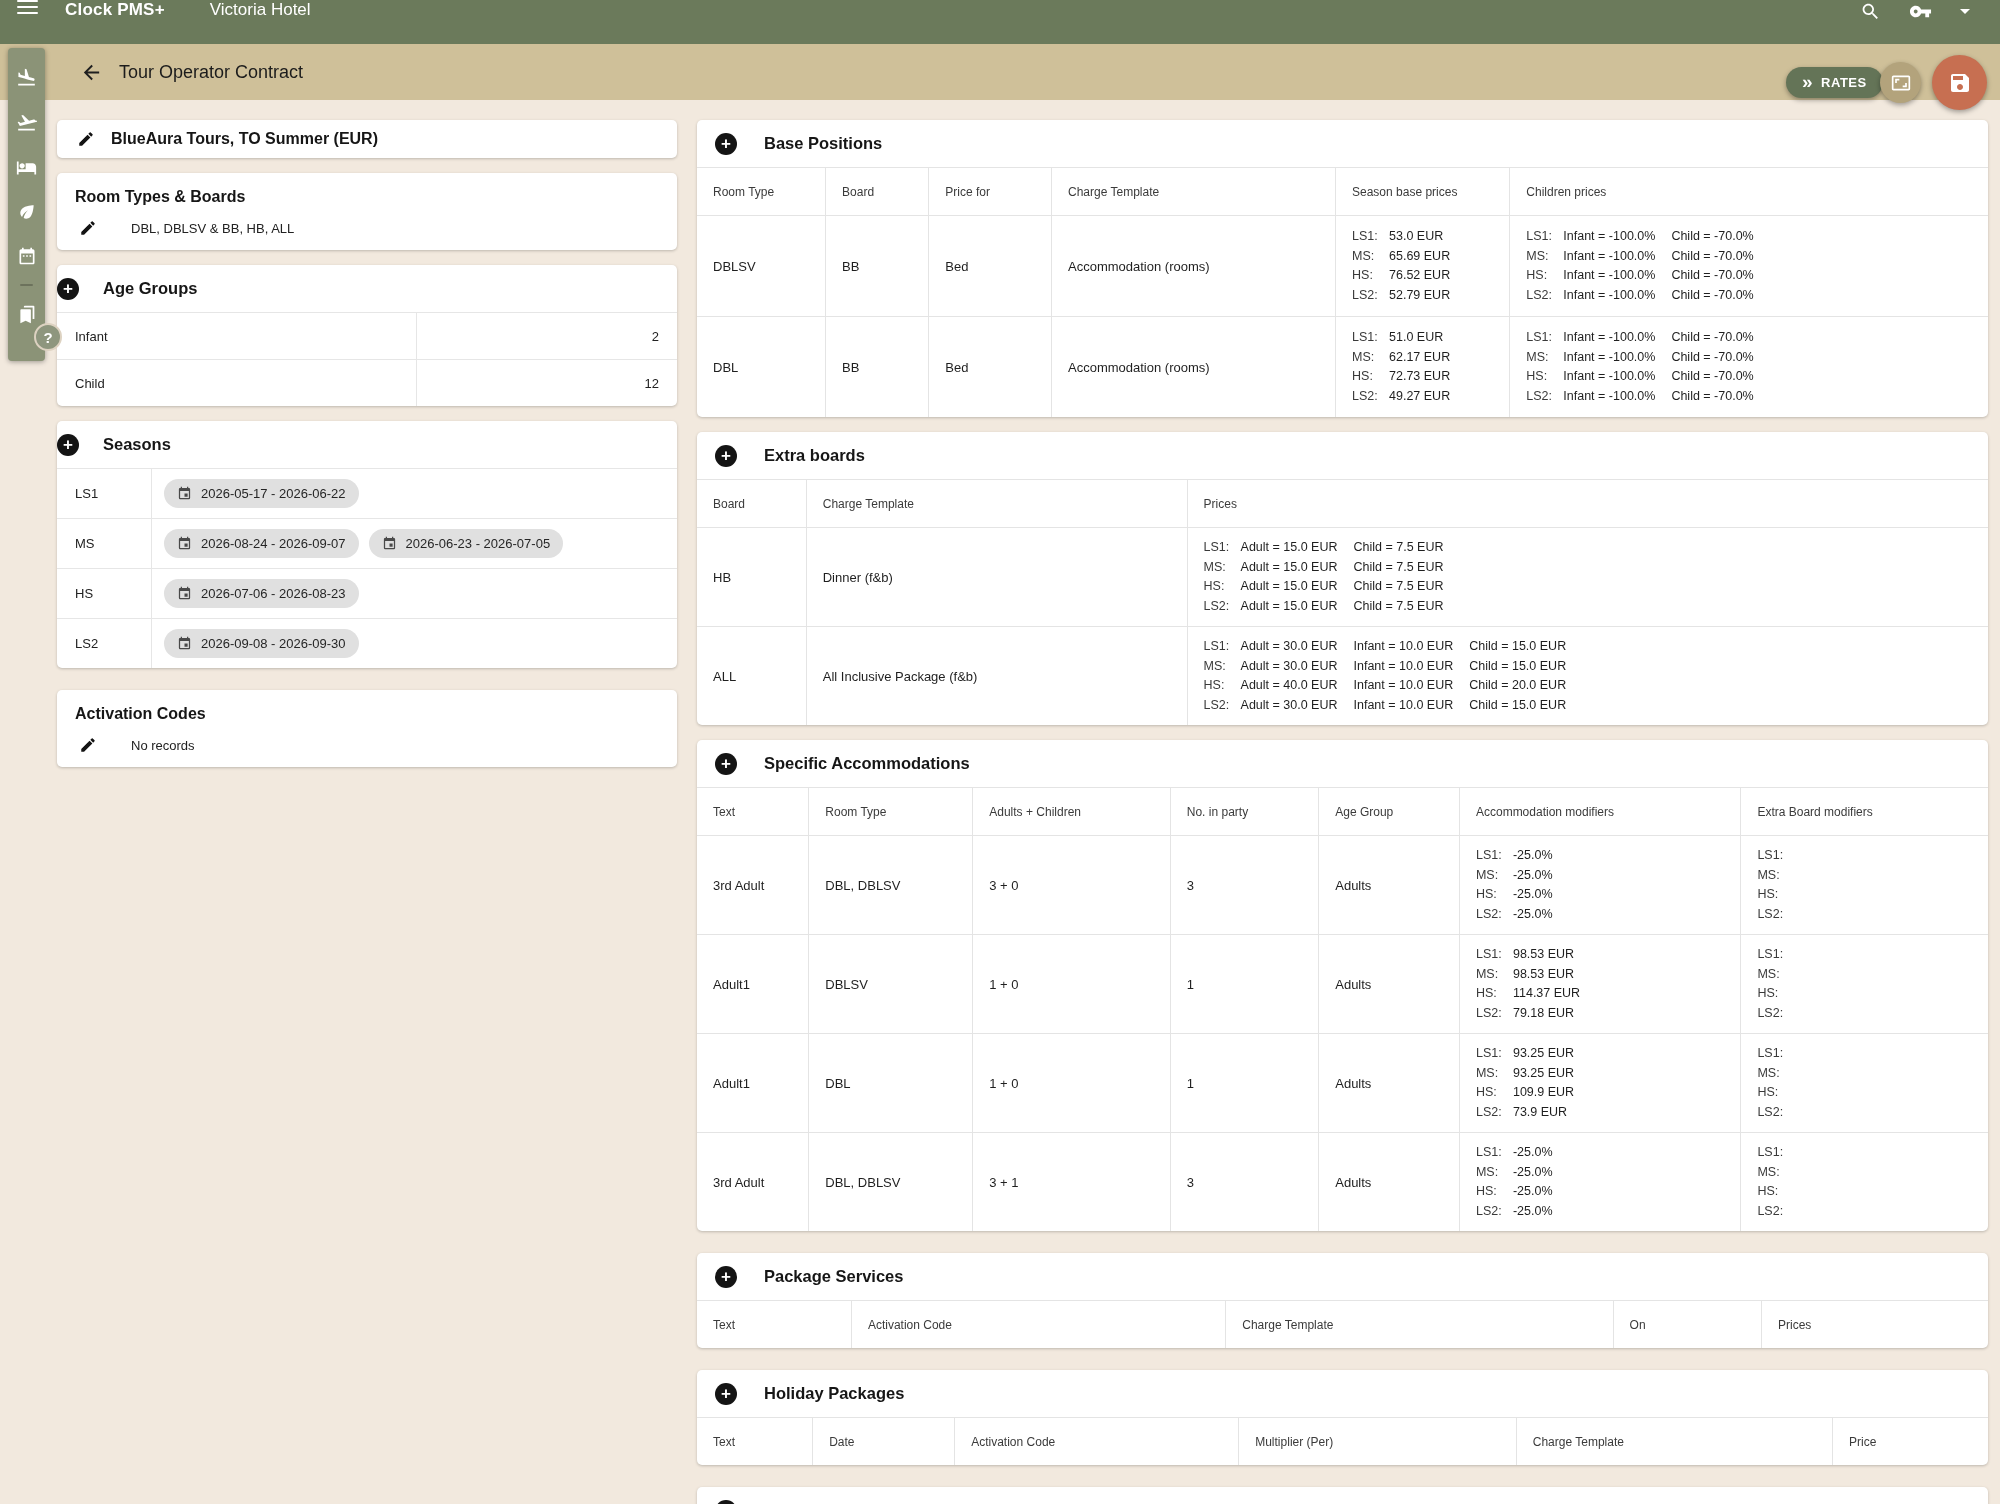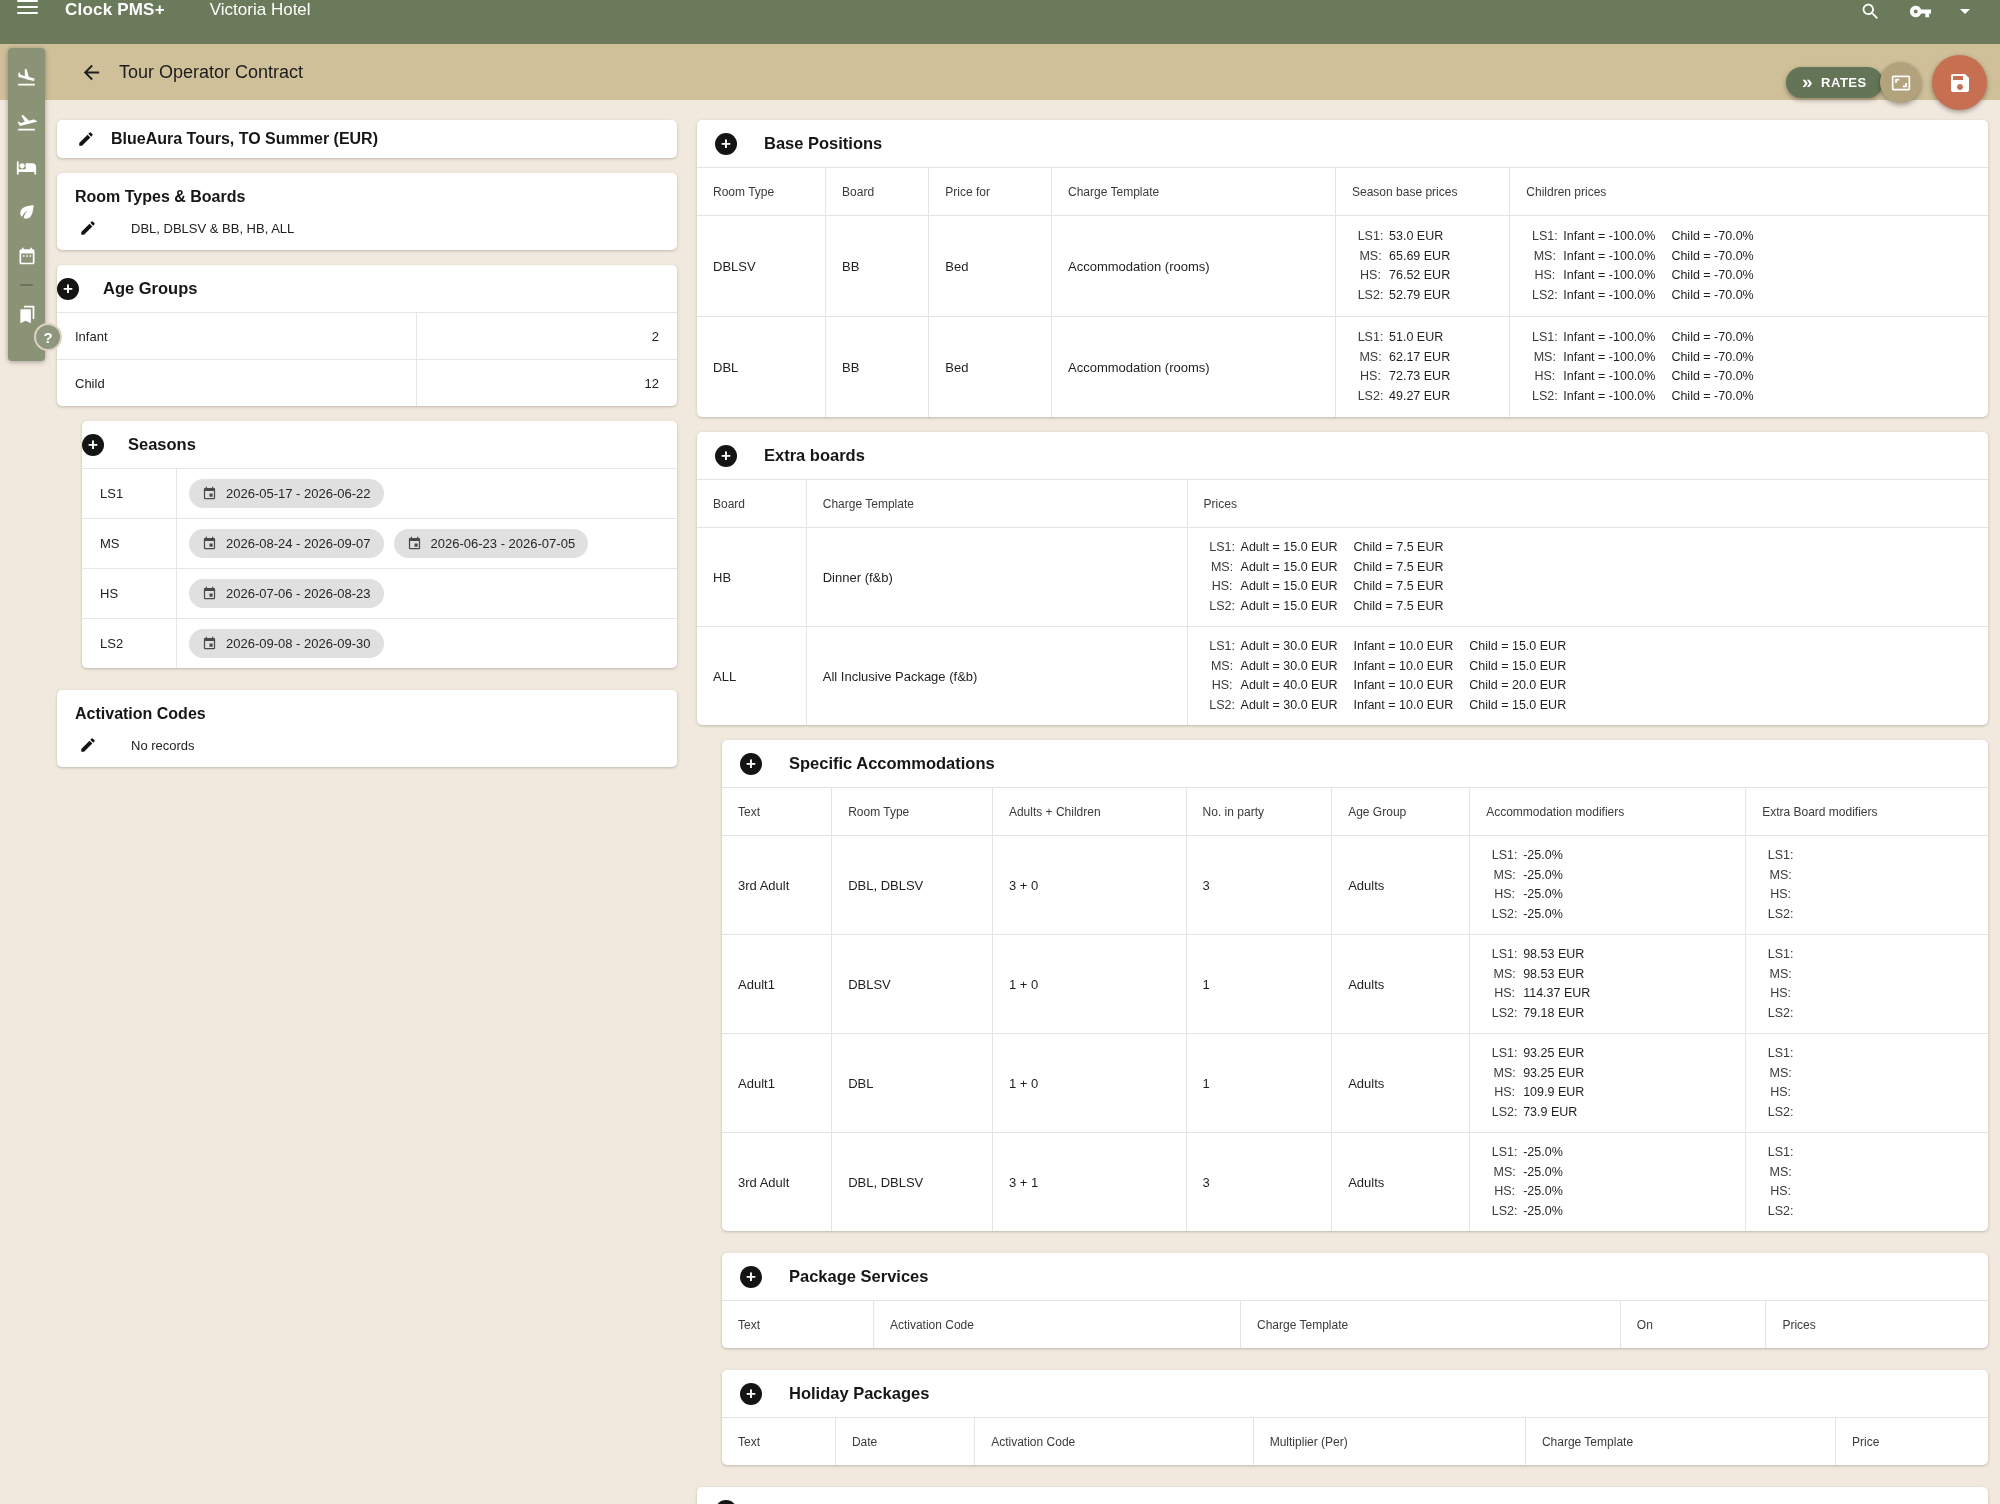--- a/index.html
+++ b/index.html
@@ -41,21 +41,21 @@
   .sb-div{height:2px;width:13px;background:rgba(0,0,0,.22);border-radius:1px;margin:-6px 0;}
   .helpbadge{position:absolute;left:34px;top:323px;width:28px;height:28px;border-radius:50%;
              background:#8e967e;color:#fff;font-size:15px;font-weight:700;display:flex;align-items:center;
              justify-content:center;border:2px solid #ddd2c1;box-sizing:border-box;z-index:25;cursor:pointer;}
   
   .leftcol{position:absolute;left:57px;top:120px;width:620px;}
   .rightcol{position:absolute;left:697px;top:120px;width:1291px;}
   .card{background:#fff;border-radius:5px;box-shadow:0 1px 3px rgba(0,0,0,.22);overflow:hidden;}
   .leftcol .card{margin-bottom:15px;}
   .rightcol .card{margin-bottom:15px;}
-  .mb22{margin-bottom:22px !important;margin-left:25px;}
+  .mb22{margin-bottom:22px !important;}
   .card-titlerow{display:flex;align-items:center;height:38px;padding-left:20px;gap:16px;}
   .card-title{font-size:16px;font-weight:700;color:#161616;}
   .h2{font-size:16px;font-weight:700;color:#161616;padding:15px 0 0 18px;}
   .icon-row{display:flex;align-items:center;padding:13px 0 13px 22px;}
   .icon-row .val{margin-left:34px;font-size:13px;color:#222;}
   .sec-head{display:flex;align-items:center;height:47px;gap:24px;}
   .rightcol .sec-head{padding-left:18px;gap:27px;height:47px;}
   .sec-title{font-size:16.5px;font-weight:700;color:#161616;}
   .plus{width:22px;height:22px;border-radius:50%;background:#141414;color:#fff;display:flex;flex:none;
         align-items:center;justify-content:center;cursor:pointer;}
@@ -72,21 +72,21 @@
   .sn-chips{display:flex;gap:10px;padding:10px 12px;flex-wrap:wrap;align-items:center;}
   .chip{display:inline-flex;align-items:center;gap:9px;height:29px;padding:0 13px;border-radius:15px;
         background:#e0e0e0;font-size:13px;color:#262626;cursor:pointer;white-space:nowrap;}
   
   .trow{display:flex;border-top:1px solid #e4e4e4;}
   .tc{box-sizing:border-box;border-right:1px solid #e4e4e4;padding:12px 16px;display:flex;
       align-items:center;font-size:13px;color:#1f1f1f;}
   .tc:last-child{border-right:none;}
   .thead .tc{font-size:12px;color:#3b3b3b;font-weight:500;min-height:47px;padding-top:6px;padding-bottom:6px;}
   .r100{min-height:100px;}.r97{min-height:97px;}.r96{min-height:96px;}
-  .pgroup{flex-direction:column;align-items:flex-start;justify-content:center;padding:10px 16px;text-align:center;}
+  .pgroup{flex-direction:column;align-items:flex-start;justify-content:center;padding:10px 16px;}
   .pline{display:flex;line-height:19.5px;font-size:12.5px;color:#1f1f1f;white-space:nowrap;}
   .pk{width:37px;flex:none;color:#3a3a3a;}
   .pv{margin-right:16px;}
   .pv:empty{display:none;margin:0;}
   
   .bp1{width:10%;}.bp2{width:8%;}.bp3{width:9.5%;}.bp4{width:22%;}.bp5{width:13.5%;}.bp6{width:37%;}
   .eb1{width:8.5%;}.eb2{width:29.5%;}.eb3{width:62%;}
   .sa1{width:8.7%;}.sa2{width:12.7%;}.sa3{width:15.3%;}.sa4{width:11.5%;}.sa5{width:10.9%;}
   .sa6{width:21.8%;}.sa7{width:19.1%;}
   .ps1{width:12%;}.ps2{width:29%;}.ps3{width:30%;}.ps4{width:11.5%;}.ps5{width:17.5%;}

